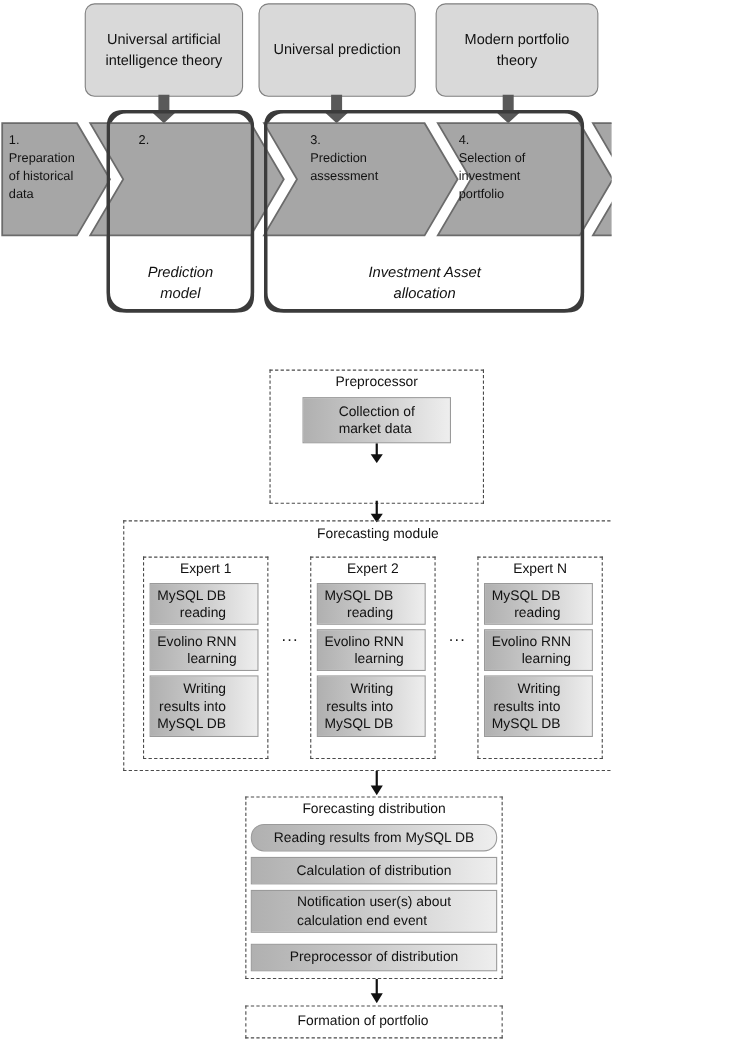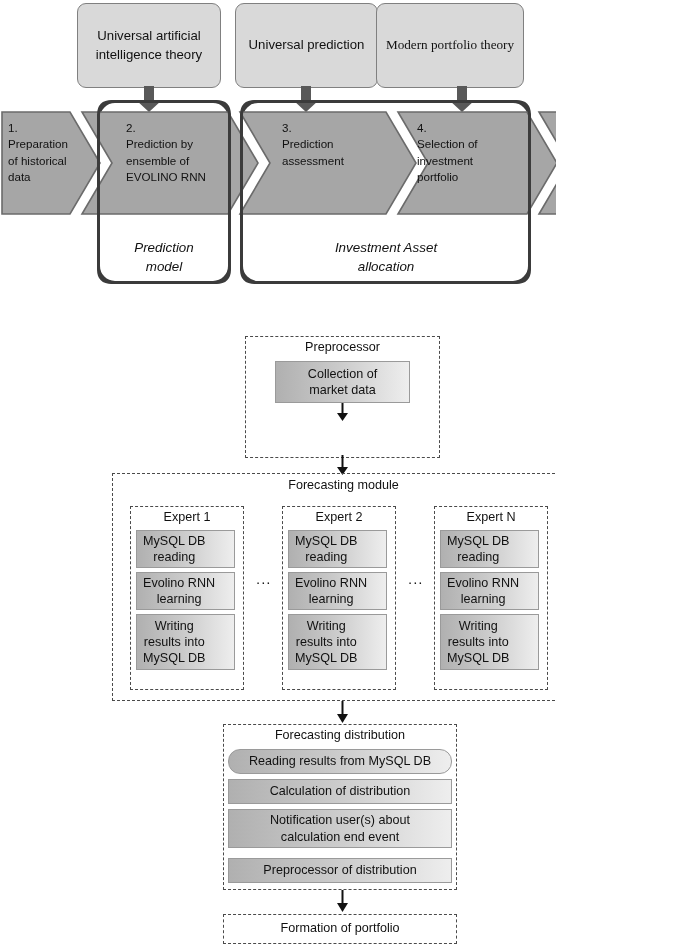--- a/index.html
+++ b/index.html
@@ -96,22 +96,22 @@
     border: 1px solid #9a9a9a;
     background: linear-gradient(to right, #b0b0b0 0%, #c9c9c9 45%, #eeeeee 100%);
     display: flex;
     align-items: center;
     font-size: 12.6px;
     line-height: 1.28;
     color: #111111;
     padding: 2px 6px;
     white-space: pre-line;
   }
-  .grad-box.ctr { justify-content: center; text-align: center; }
-  .grad-box.lft { justify-content: flex-start; text-align: center; }
+  .grad-box.ctr { justify-content: center; text-align: left; }
+  .grad-box.lft { justify-content: flex-start; text-align: right; }
 
   .v-arrow {
     position: absolute;
     width: 15px;
   }
   .ellipsis {
     position: absolute;
     font-size: 15px;
     letter-spacing: 1px;
     color: #1a1a1a;
@@ -123,21 +123,21 @@
 
 <div id="page">
 
   <div class="theory-box" style="left:77px; top:3px; width:144px; height:85px;">Universal artificial
 intelligence
 theory</div>
 
   <div class="theory-box" style="left:235px; top:3px; width:143px; height:85px;">Universal
 prediction</div>
 
-  <div class="theory-box" style="left:376px; top:3px; width:148px; height:85px;font-family:Liberation Serif, serif;">Modern
+  <div class="theory-box" style="left:396px; top:3px; width:148px; height:85px;">Modern
 portfolio
 theory</div>
 
   <svg class="down-arrow" style="left:135px; top:86px;" viewBox="0 0 28 26">
     <polygon points="9,0 19,0 19,14 27,14 14,26 1,14 9,14" fill="#595959"></polygon>
   </svg>
   <svg class="down-arrow" style="left:292px; top:86px;" viewBox="0 0 28 26">
     <polygon points="9,0 19,0 19,14 27,14 14,26 1,14 9,14" fill="#595959"></polygon>
   </svg>
   <svg class="down-arrow" style="left:448px; top:86px;" viewBox="0 0 28 26">
@@ -164,23 +164,21 @@
     <path d="M 112 101.5 Q 98.5 101.5 98.5 115 L 98.5 269 Q 98.5 282.5 112 282.5
          L 216 282.5 Q 229.5 282.5 229.5 269 L 229.5 115 Q 229.5 101.5 216 101.5 Z" fill="none" stroke="#3b3b3b" stroke-width="3"></path>
     <path d="M 255 101.5 Q 241.5 101.5 241.5 115 L 241.5 269 Q 241.5 282.5 255 282.5
          L 516 282.5 Q 529.5 282.5 529.5 269 L 529.5 115 Q 529.5 101.5 516 101.5 Z" fill="none" stroke="#3b3b3b" stroke-width="3"></path>
   </svg>
 
   <div class="step-text" style="left:8px; top:120px; width:78px;"><span>1.</span><br><span>Preparation
 of historical
 data</span></div>
 
-  <div class="step-text" style="left:126px; top:120px; width:100px;"><span>2.</span><br><span>Prediction by
-ensemble of
-EVOLINO RNN</span></div>
+  <div class="step-text" style="left:126px; top:120px; width:100px;"><span>2.</span><br></div>
 
   <div class="step-text" style="left:282px; top:120px; width:94px;"><span>3.</span><br><span>Prediction
 assessment</span></div>
 
   <div class="step-text" style="left:417px; top:120px; width:92px;"><span>4.</span><br><span>Selection of
 investment
 portfolio</span></div>
 
   <div class="step-text" style="left:564px; top:120px; width:92px;"><span>5.</span><br><span>Verification
 in real
@@ -258,15 +256,15 @@
 calculation end event</div>
   <div class="grad-box ctr" style="left:228px; top:779px; width:224px; height:25px;">Calculation of distribution</div>
   <div class="grad-box ctr" style="left:228px; top:858px; width:224px; height:25px;">Preprocessor of distribution</div>
 
   <svg class="v-arrow" style="left:335px; top:890px; height:22px;" viewBox="0 0 15 22">
     <line x1="7.5" y1="0" x2="7.5" y2="14" stroke="#111" stroke-width="2"></line>
     <polygon points="2,13 13,13 7.5,22" fill="#111"></polygon>
   </svg>
 
   <div class="dashed-box" style="left:223px; top:914px; width:234px; height:30px;"></div>
-  <div class="dashed-title" style="left:223px; top:921px; width:234px;">Formation of portfolio</div>
+  <div class="dashed-title" style="left:213px; top:921px; width:234px;">Formation of portfolio</div>
 
 </div>
 
 </body></html>

